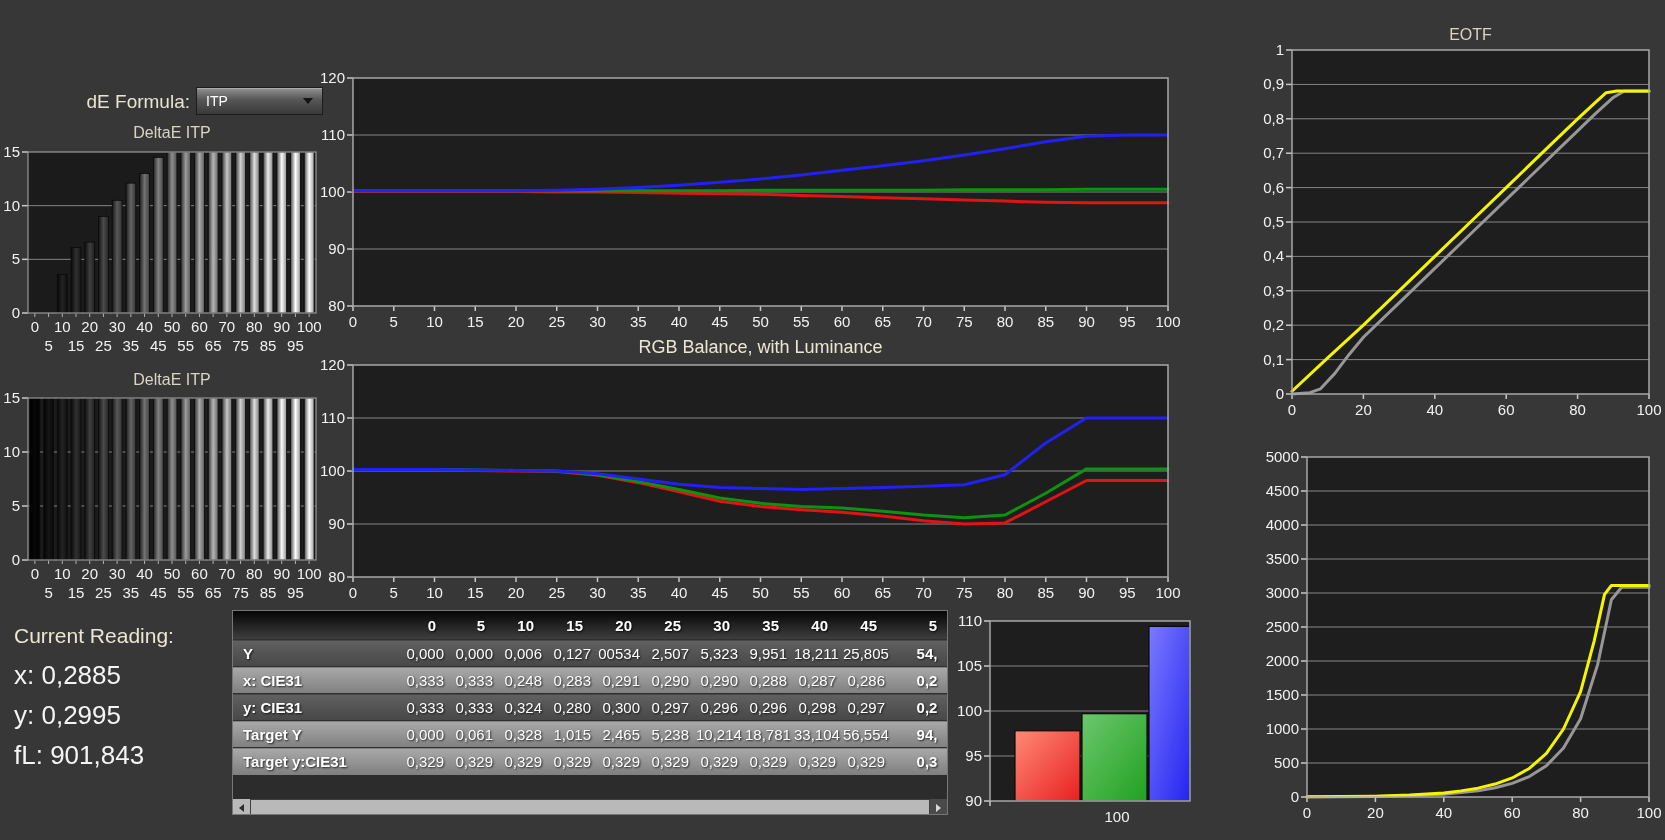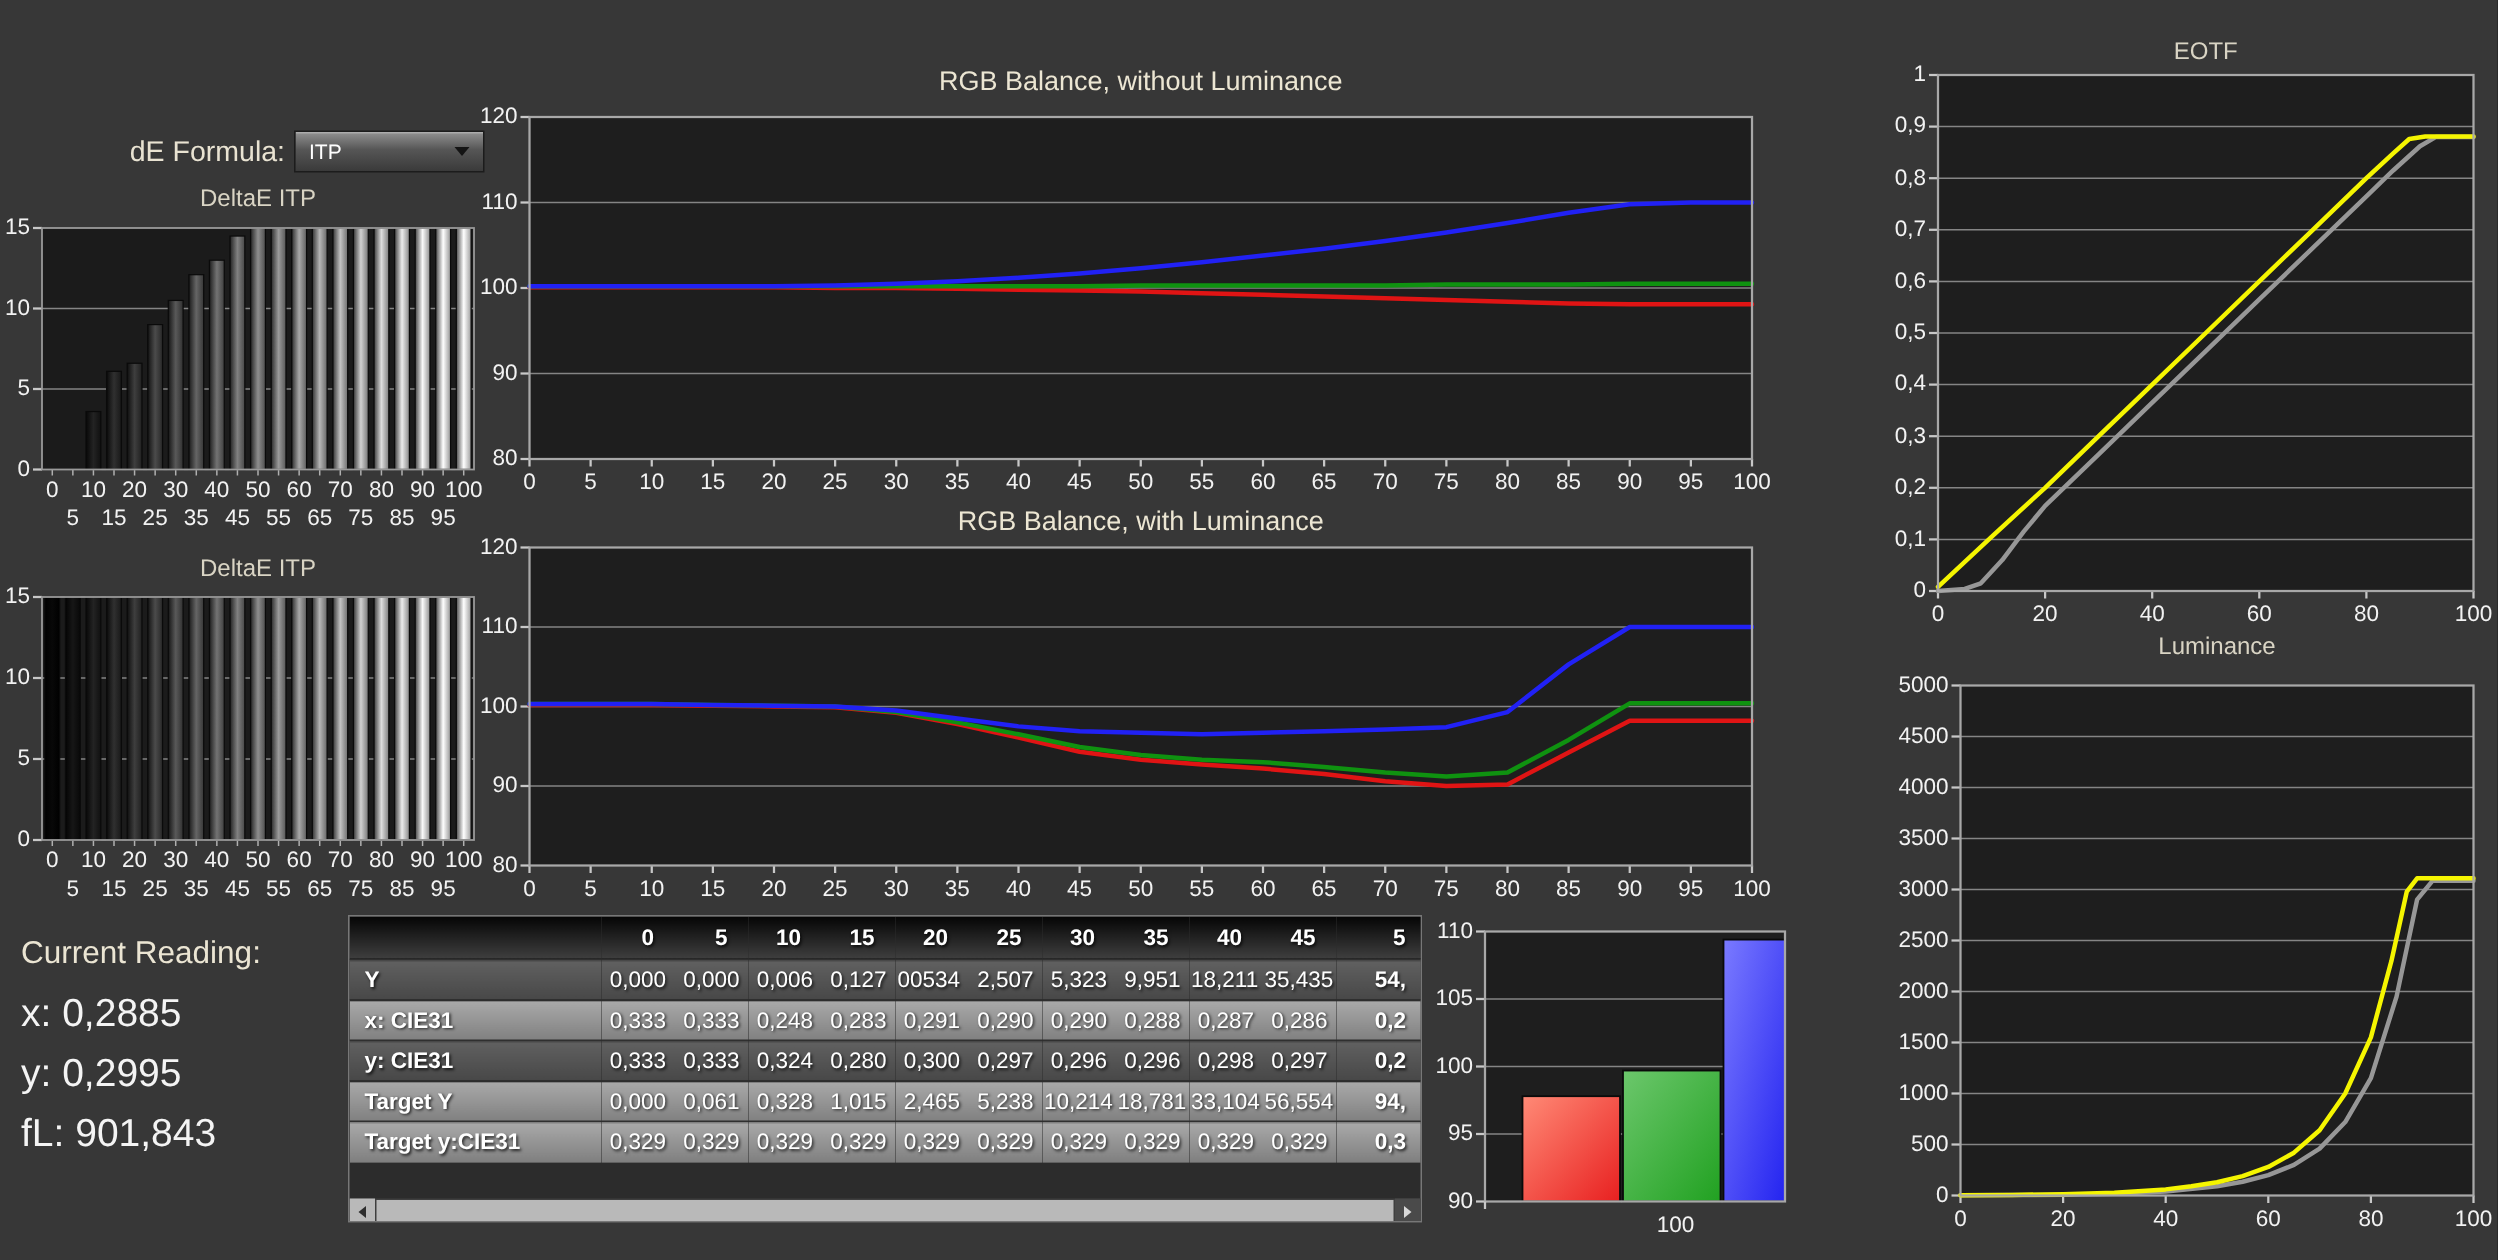--- a/index.html
+++ b/index.html
@@ -59,24 +59,22 @@
 
 
   <div class="de-label">dE Formula:</div>
   <div class="dropdown">
     <span>ITP</span>
     <span class="dd-arrow"></span>
   </div>
 
   <div class="chart-title sm" style="left:28px;top:124px;width:288px;">DeltaE ITP</div>
   <div class="chart-title sm" style="left:28px;top:371px;width:288px;">DeltaE ITP</div>
-  <div class="chart-title" style="left:353px;top:44px;width:815px;">RGB Balance, without Luminance</div>
   <div class="chart-title" style="left:353px;top:337px;width:815px;">RGB Balance, with Luminance</div>
   <div class="chart-title sm" style="left:1292px;top:26px;width:357px;">EOTF</div>
-  <div class="chart-title sm" style="left:1307px;top:423px;width:342px;">Luminance</div>
 
   <div class="plot" id="c-deltae1" style="left: 28px; top: 152px; width: 288px; height: 161px;"><svg width="288" height="161" style="overflow: visible;">
         <defs>
           <linearGradient id="deltae1-g2" x1="0" y1="0" x2="1" y2="0">
             <stop offset="0" stop-color="rgb(8,8,8)"></stop>
             <stop offset="0.5" stop-color="rgb(35,35,35)"></stop>
             <stop offset="1" stop-color="rgb(16,16,16)"></stop>
           </linearGradient>
           <linearGradient id="deltae1-g3" x1="0" y1="0" x2="1" y2="0">
             <stop offset="0" stop-color="rgb(11,11,11)"></stop>
@@ -586,21 +584,21 @@
             <th>Y</th>
             <td>0,000</td>
             <td>0,000</td>
             <td>0,006</td>
             <td>0,127</td>
             <td>00534</td>
             <td>2,507</td>
             <td>5,323</td>
             <td>9,951</td>
             <td>18,211</td>
-            <td>35,435</td>
+            <td>25,805</td>
             <td class="clip">54,</td>
           </tr>
           <tr class="light">
             <th>x: CIE31</th>
             <td>0,333</td>
             <td>0,333</td>
             <td>0,248</td>
             <td>0,283</td>
             <td>0,291</td>
             <td>0,290</td>

